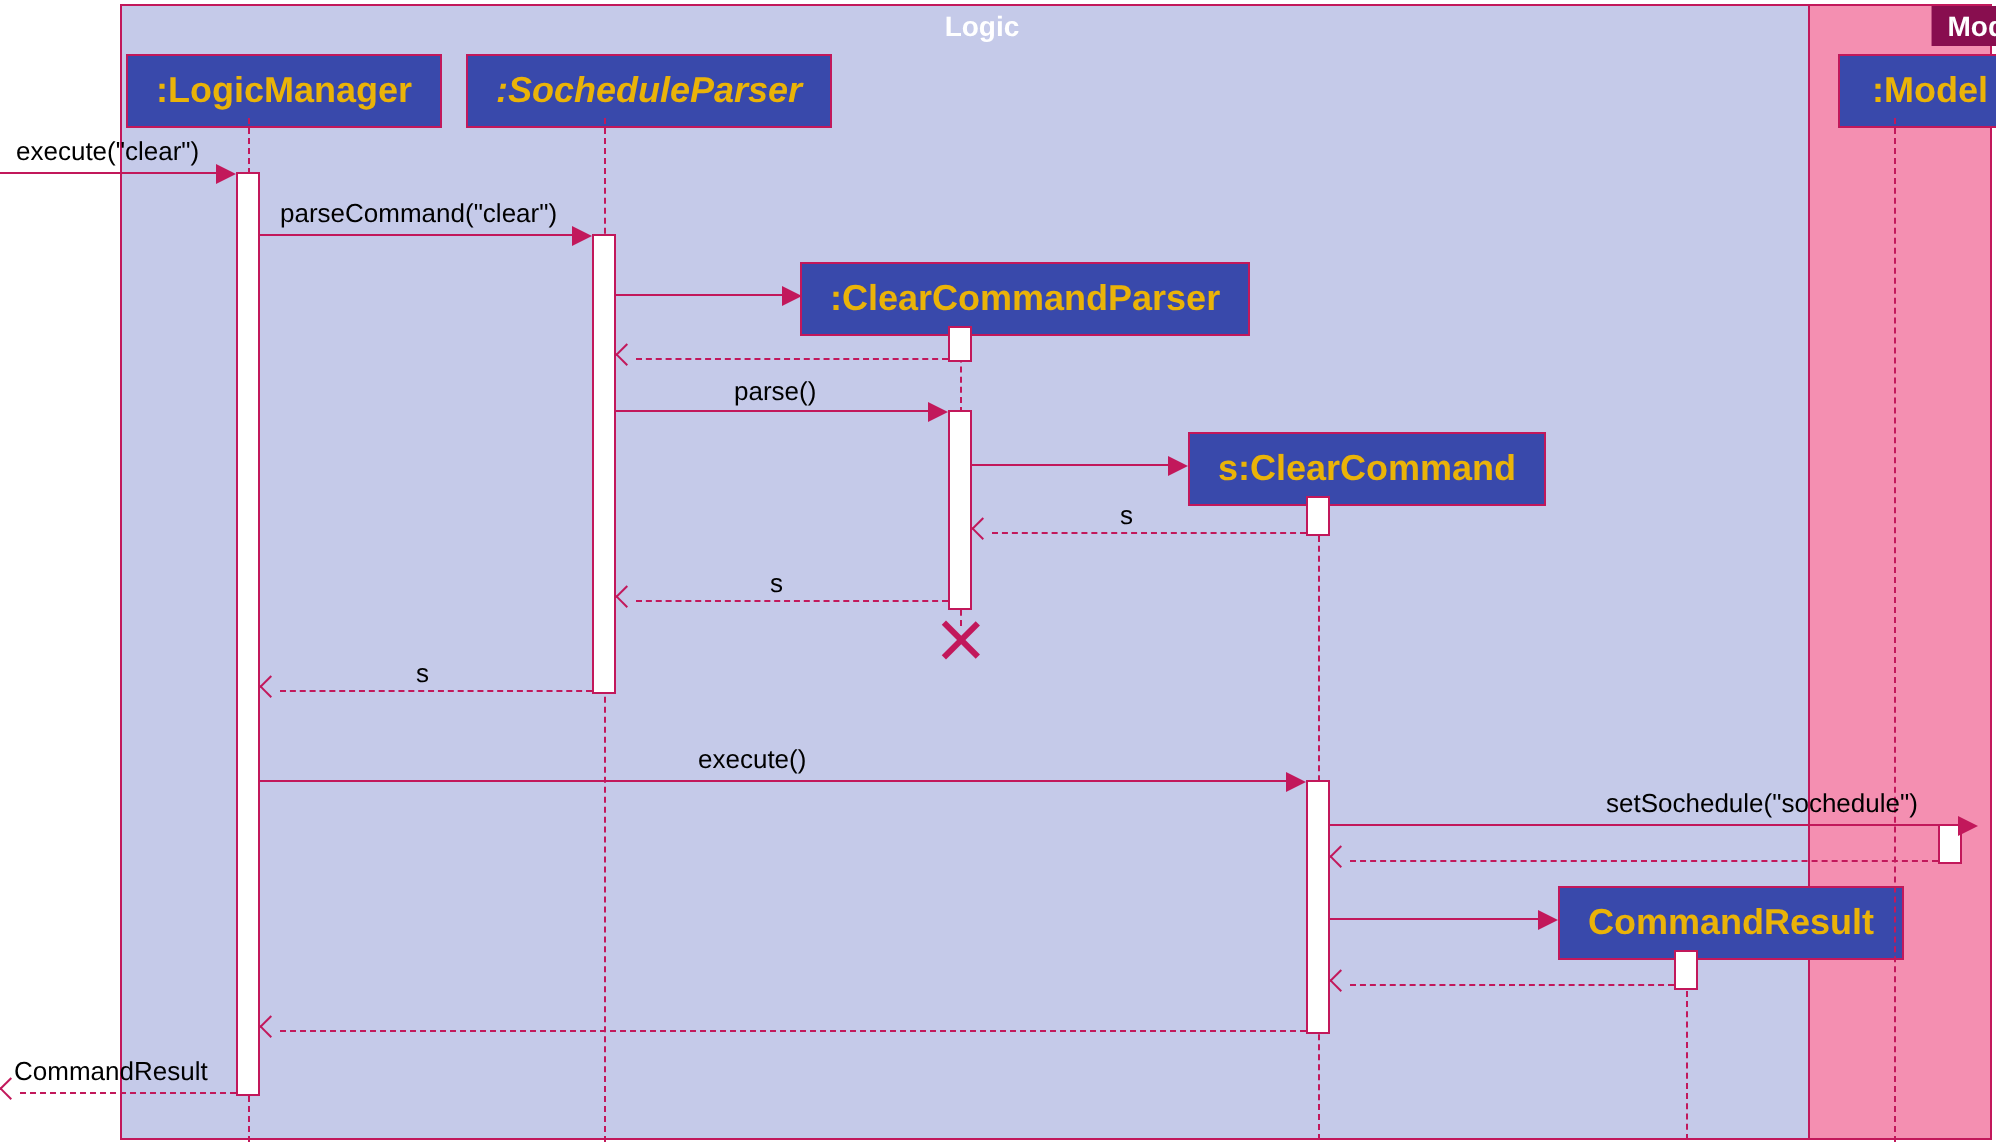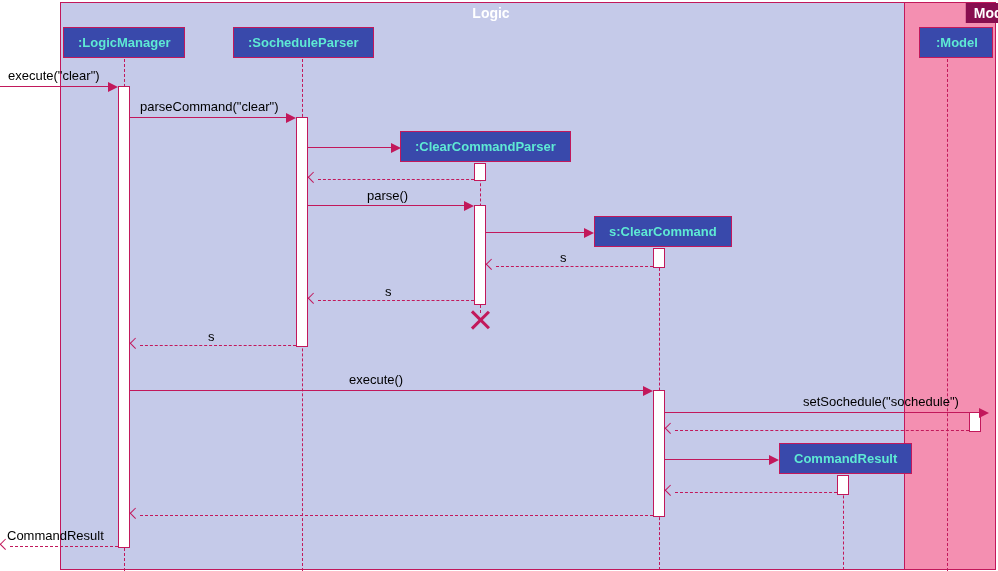--- a/index.html
+++ b/index.html
@@ -2,21 +2,21 @@
 <html><head>
 <meta charset="utf-8">
 <style>
 * { box-sizing: border-box; margin: 0; padding: 0; }
 body { font-family: Arial, sans-serif; width: 998px; height: 571px; position: relative; background: #fff; overflow: hidden; }
 .frame { position: absolute; border: 1.5px solid; }
 .frame-logic { left: 40px; top: 2px; width: 862px; height: 568px; border-color: #c2185b; background: #c5cae9; margin-left: 20px; }
 .frame-model { left: 904px; top: 2px; width: 92px; height: 568px; border-color: #c2185b; background: #f48fb1; }
 .frame-header { position: absolute; top: 0; left: 50%; transform: translateX(-50%); color: #fff; font-size: 14px; font-weight: bold; padding: 2px 8px; }
 .frame-model .frame-header { background: #880e4f; margin-left: 44px; }
-.participant { position: absolute; background: #3949ab; color: #5eead4; border: 1.5px solid #c2185b; padding: 7px 14px; font-size: 13px; font-weight: bold; text-align: center; white-space: nowrap; }
+.participant { position: absolute; background: #3949ab; color: #eab308; border: 1.5px solid #c2185b; padding: 7px 14px; font-size: 18px; font-weight: bold; text-align: center; white-space: nowrap; }
 .lifeline { position: absolute; width: 0; border-left: 1.5px dashed #c2185b; }
 .activation { position: absolute; width: 12px; background: #fff; border: 1.5px solid #c2185b; transform: translateX(-50%); }
 .msg-label { position: absolute; font-size: 13px; color: #000; white-space: nowrap; }
 .arrow-line { position: absolute; height: 0; border-top: 1.5px solid #c2185b; }
 .arrow-dashed { position: absolute; height: 0; border-top: 1.5px dashed #c2185b; }
 .arrow-head-r { position: absolute; width: 0; height: 0; border-top: 5px solid transparent; border-bottom: 5px solid transparent; border-left: 10px solid #c2185b; transform: translateY(-4px); }
 .arrow-head-l-open { position: absolute; width: 8px; height: 8px; border-top: 1.5px solid #c2185b; border-left: 1.5px solid #c2185b; transform: rotate(-45deg) translateY(-1px); }
 .destroy { position: absolute; width: 20px; height: 20px; }
 .destroy::before, .destroy::after { content: ''; position: absolute; left: 9px; top: -2px; width: 2.5px; height: 24px; background: #c2185b; }
 .destroy::before { transform: rotate(45deg); }
@@ -26,21 +26,21 @@
 <body>
 
 <div class="frame frame-logic">
   <div class="frame-header">Logic</div>
 </div>
 <div class="frame frame-model">
   <div class="frame-header">Model</div>
 </div>
 
 <div class="participant" style="left:63px; top:27px;">:LogicManager</div>
-<div class="participant" style="left:233px; top:27px;">:SocheduleParser</div>
+<div class="participant" style="left:233px; top:27px;font-style:italic;">:SocheduleParser</div>
 <div class="participant" style="left:400px; top:131px;">:ClearCommandParser</div>
 <div class="participant" style="left:594px; top:216px;">s:ClearCommand</div>
 <div class="participant" style="left:919px; top:27px;padding-left:16px;">:Model</div>
 <div class="participant" style="left:779px; top:443px;">CommandResult</div>
 
 <div class="lifeline" style="left:124px; top:59px; height:512px;"></div>
 <div class="lifeline" style="left:302px; top:59px; height:512px;"></div>
 <div class="lifeline" style="left:480px; top:163px; height:150px;"></div>
 <div class="lifeline" style="left:659px; top:248px; height:322px;"></div>
 <div class="lifeline" style="left:947px; top:59px; height:512px;"></div>

